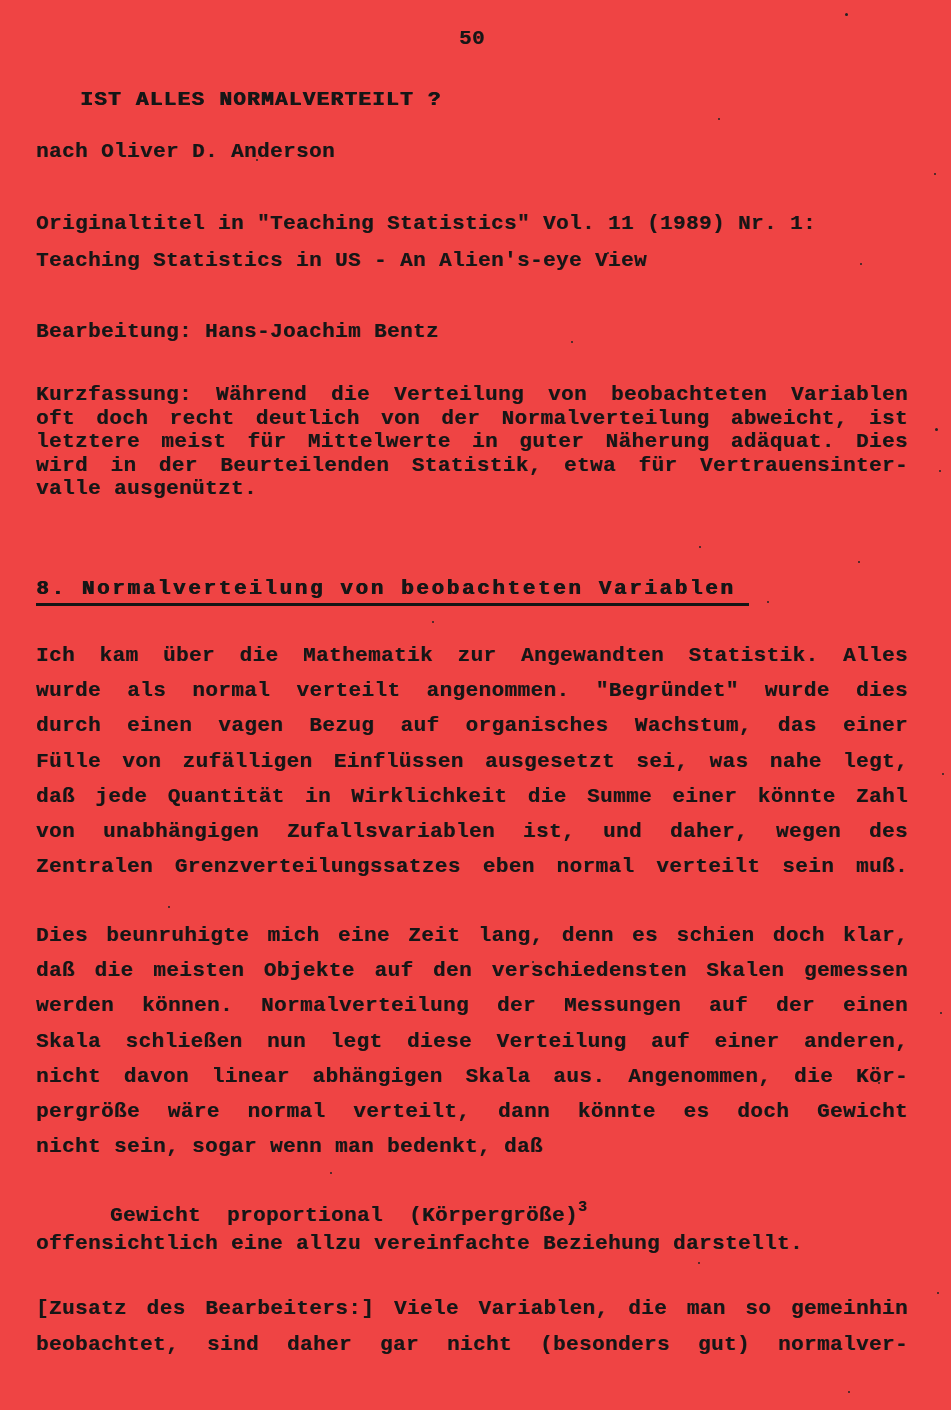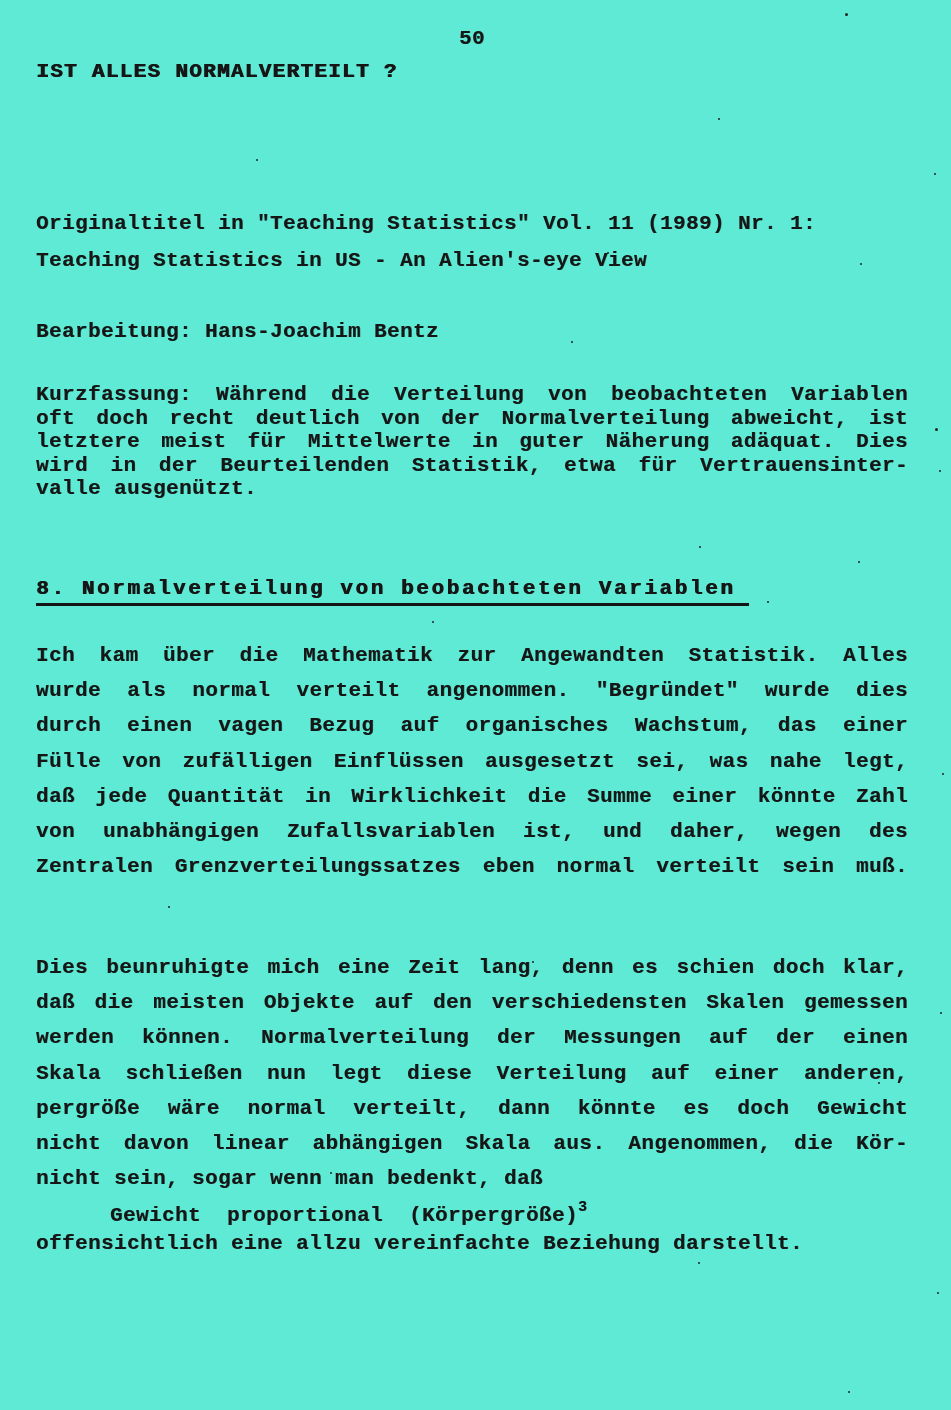--- a/index.html
+++ b/index.html
@@ -1,55 +1,56 @@
 <!DOCTYPE html>
 <html><head>
 <meta charset="utf-8">
 <style>
   html, body { margin: 0; padding: 0; background: #e8e8e8; }
   .page {
     position: relative;
     width: 951px;
     height: 1410px;
-    background: #5eead4;
+    background: #ef4444;
     overflow: hidden;
     font-family: "Liberation Mono", "DejaVu Sans Mono", monospace;
     font-weight: 700;
     font-size: 21px;
     color: #161616;
     letter-spacing: 0.4px;
     text-shadow: 0.45px 0.25px 0 rgba(22,22,22,0.55);
   }
   .abs { position: absolute; }
   .blk { position: absolute; left: 36px; width: 872px; }
   .tl { white-space: nowrap; }
   .j  { text-align: justify; text-align-last: justify; }
   .pagenum { top: 27px; text-align: center; }
   .title {
-    top: 60px;
+    top: 88px;
     letter-spacing: 1.3px;
     text-shadow: 0.9px 0.2px 0 currentColor;
+    margin-left: 44px;
   }
   .byline { top: 140px; }
   .source { top: 212px; }
   .source .tl { height: 37px; }
   .editor { top: 320px; }
   .abstract { top: 383px; }
   .abstract .tl { height: 23.5px; }
   .heading { top: 577px; }
   .heading .hd {
     display: inline-block;
     letter-spacing: 2.6px;
     padding: 0 14px 3px 0;
     border-bottom: 3.5px solid #151515;
     text-shadow: 0.8px 0.2px 0 currentColor;
   }
   .para .tl { height: 35.2px; }
   .p1 { top: 644px; }
-  .p2 { top: 956px; }
+  .p2 { top: 924px; }
   .formula { top: 1181px; left: 58px; white-space: pre; text-align: right; }
   .formula .sup {
     position: relative;
     top: -10px;
     font-size: 15px;
     letter-spacing: 0;
   }
   .formula-after { top: 1232px; }
   .p3 .tl { height: 36px; }
   .p3 { top: 1297px; }
@@ -62,20 +63,21 @@
 </style>
 </head>
 <body>
 
 <div class="page">
 
   <div class="blk pagenum">50</div>
 
   <div class="blk title">IST ALLES NORMALVERTEILT ?</div>
 
+  <div class="blk byline">nach Oliver D. Anderson</div>
 
   <div class="blk source">
     <div class="tl">Originaltitel in "Teaching Statistics" Vol. 11 (1989) Nr. 1:</div>
     <div class="tl">Teaching Statistics in US - An Alien's-eye View</div>
   </div>
 
   <div class="blk editor">Bearbeitung: Hans-Joachim Bentz</div>
 
   <div class="blk abstract">
     <div class="tl j">Kurzfassung: Während die Verteilung von beobachteten Variablen</div>
@@ -97,31 +99,35 @@
     <div class="tl j">daß jede Quantität in Wirklichkeit die Summe einer könnte Zahl</div>
     <div class="tl j">von unabhängigen Zufallsvariablen ist, und daher, wegen des</div>
     <div class="tl j">Zentralen Grenzverteilungssatzes eben normal verteilt sein muß.</div>
   </div>
 
   <div class="blk para p2">
     <div class="tl j">Dies beunruhigte mich eine Zeit lang, denn es schien doch klar,</div>
     <div class="tl j">daß die meisten Objekte auf den verschiedensten Skalen gemessen</div>
     <div class="tl j">werden können. Normalverteilung der Messungen auf der einen</div>
     <div class="tl j">Skala schließen nun legt diese Verteilung auf einer anderen,</div>
+    <div class="tl j">nicht davon linear abhängigen Skala aus. Angenommen, die Kör-</div>
     <div class="tl j">pergröße wäre normal verteilt, dann könnte es doch Gewicht</div>
-    <div class="tl j">nicht davon linear abhängigen Skala aus. Angenommen, die Kör-</div>
     <div class="tl">nicht sein, sogar wenn man bedenkt, daß</div>
   </div>
 
   <div class="abs formula">
     <span>Gewicht  proportional  (Körpergröße)</span><span class="sup">3</span>
   </div>
 
   <div class="blk formula-after">offensichtlich eine allzu vereinfachte Beziehung darstellt.</div>
 
+  <div class="blk para p3">
+    <div class="tl j">[Zusatz des Bearbeiters:] Viele Variablen, die man so gemeinhin</div>
+    <div class="tl j">beobachtet, sind daher gar nicht (besonders gut) normalver-</div>
+  </div>
 
   <div class="dot" style="left:845px; top:13px;"></div>
   <div class="dot" style="left:718px; top:118px; width:2px; height:2px;"></div>
   <div class="dot" style="left:256px; top:159px; width:2px; height:2px;"></div>
   <div class="dot" style="left:934px; top:173px; width:2px; height:2px;"></div>
   <div class="dot" style="left:607px; top:252px; width:2px; height:2px;"></div>
   <div class="dot" style="left:860px; top:263px; width:2px; height:2px;"></div>
   <div class="dot" style="left:571px; top:341px; width:2px; height:2px;"></div>
   <div class="dot" style="left:935px; top:428px;"></div>
   <div class="dot" style="left:939px; top:470px; width:2px; height:2px;"></div>

